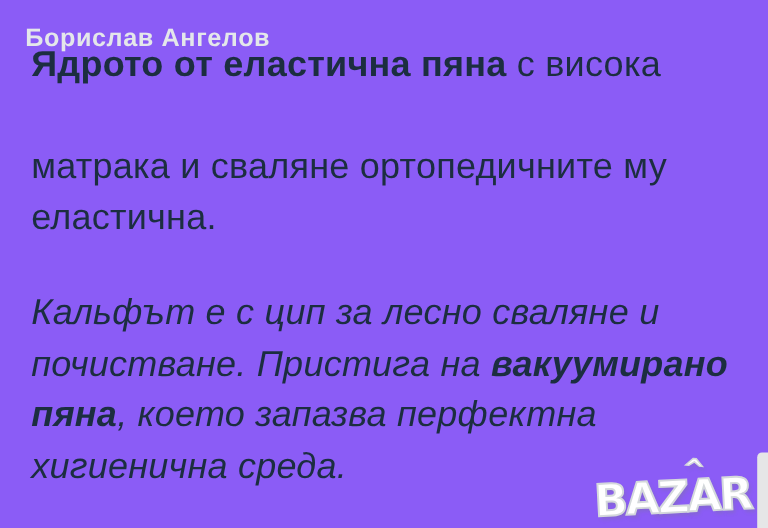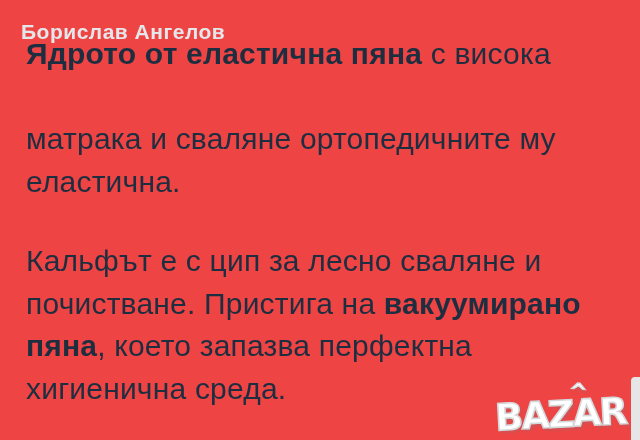--- a/index.html
+++ b/index.html
@@ -8,21 +8,21 @@
     width: 640px;
     height: 440px;
     background: #fdfdfd;
     overflow: hidden;
     font-family: "Liberation Sans", sans-serif;
   }
   .stage {
     position: relative;
     width: 640px;
     height: 440px;
-    background: #ef4444;
+    background: #8b5cf6;
   }
   .watermark-name {
     position: absolute;
     left: 21px;
     top: 20px;
     font-size: 21px;
     font-weight: 600;
     letter-spacing: 0.5px;
     color: #e4e7ea;
     white-space: nowrap;
@@ -38,20 +38,21 @@
     color: #1c2e40;
     font-size: 30px;
     line-height: 42.5px;
     letter-spacing: 0.2px;
   }
   .content p {
     margin: 0 0 37px 0;
   }
   .content p:last-child {
     margin-bottom: 0;
+    font-style: italic;
   }
   .line { white-space: nowrap; margin-top: 15px; }
   .b { font-weight: 700; }
   .bazar-logo {
     position: absolute;
     right: 14px;
     bottom: 4px;
     z-index: 3;
     font-family: "DejaVu Sans", sans-serif;
     font-weight: 800;

